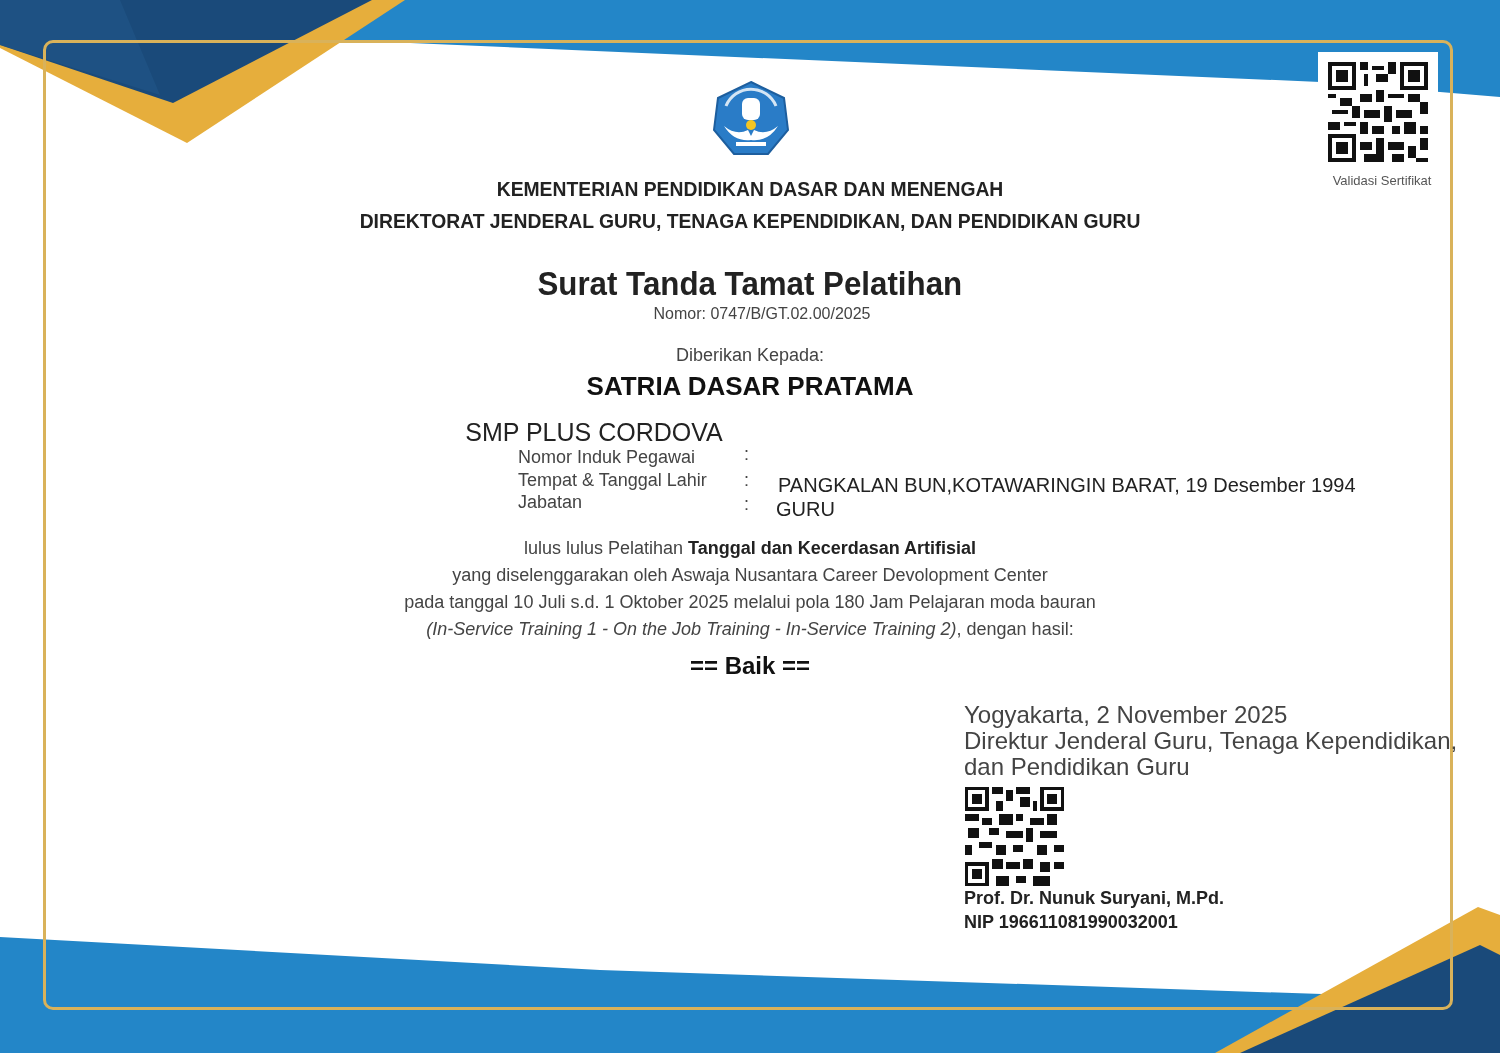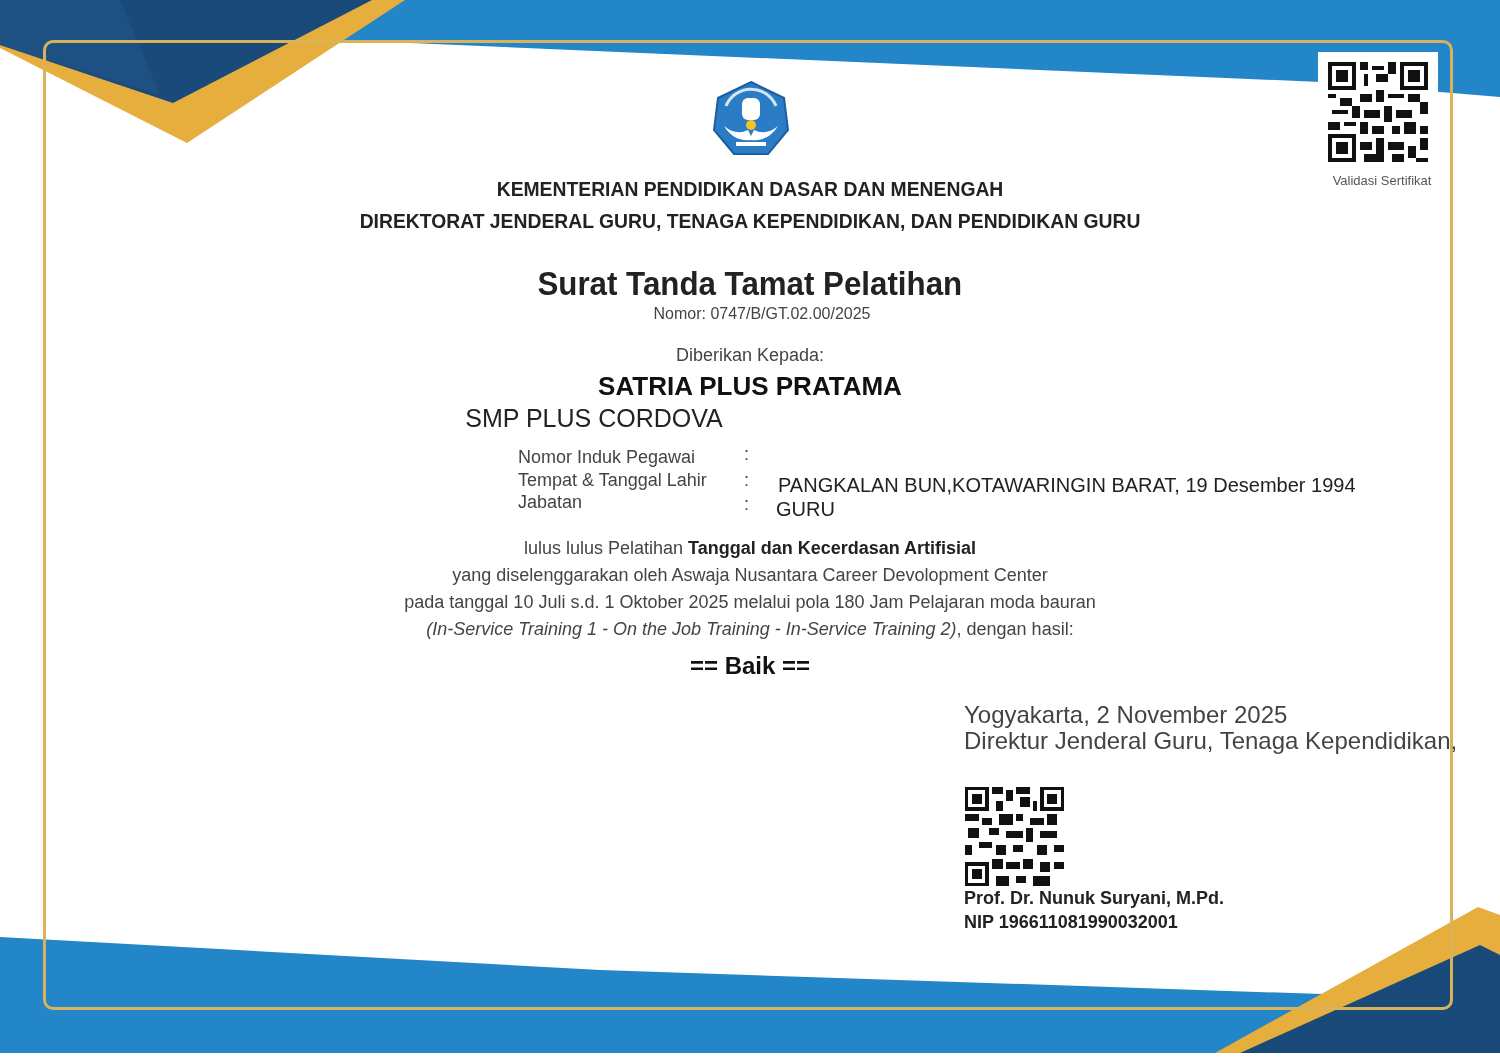--- a/index.html
+++ b/index.html
@@ -21,21 +21,21 @@
 
   .ministry { left: 0; width: 1500px; top: 173px; font-weight: bold; font-size: 21px; color: #222; line-height: 32px; }
   .ministry div { transform: scaleX(0.92); }
 
   .title { left: 0; width: 1500px; top: 264px; font-size: 34px; font-weight: bold; color: #222; }
   .title span { display: inline-block; transform: scaleX(0.92); }
   .nomor { left: 12px; width: 1500px; top: 305px; font-size: 16px; color: #444; }
 
   .given { left: 0; width: 1500px; top: 345px; font-size: 18px; color: #444; }
   .name { left: 0; width: 1500px; top: 371px; font-size: 26px; font-weight: bold; color: #111; }
-  .school { left: 0; width: 1188px; top: 404px; font-size: 25px; color: #222; }
+  .school { left: 0; width: 1188px; top: 418px; font-size: 25px; color: #222; }
 
   .field-label { left: 518px; font-size: 18px; color: #444; }
   .field-colon { left: 744px; font-size: 18px; color: #444; }
   .field-value { font-size: 20px; color: #222; }
 
   .body-text { left: 0; width: 1500px; font-size: 18px; color: #444; }
   .body-text b { color: #222; }
   .body-text i { font-style: italic; }
 
   .result { left: 0; width: 1500px; top: 652px; font-size: 24px; font-weight: bold; color: #111; }
@@ -132,21 +132,21 @@
     <rect x="20" y="21" width="2" height="3"></rect>
       <rect x="23" y="19" width="2" height="3"></rect>
       <rect x="9" y="23" width="5" height="2"></rect>
     <rect x="16" y="23" width="3" height="2"></rect>
       <rect x="22" y="24" width="3" height="1"></rect>
   </g>
 </svg>
 <div class="abs qr-caption">Validasi Sertifikat</div>
 
 <div class="abs given center">Diberikan Kepada:</div>
-<div class="abs name center">SATRIA PLUS PRATAMA</div>
+<div class="abs name center">SATRIA DASAR PRATAMA</div>
 <div class="abs school center">SMP PLUS CORDOVA</div>
 
 <div class="abs field-label" style="top:447px">Nomor Induk Pegawai</div>
 <div class="abs field-colon" style="top:444px">:</div>
 <div class="abs field-value" style="left:778px; top:475px"></div>
 
 <div class="abs field-label" style="top:470px">Tempat &amp; Tanggal Lahir</div>
 <div class="abs field-colon" style="top:470px">:</div>
 <div class="abs field-value" style="left:778px; top:474px">PANGKALAN BUN,KOTAWARINGIN BARAT, 19 Desember 1994</div>
 
@@ -160,20 +160,21 @@
 <div class="abs body-text center" style="top:565px">yang diselenggarakan oleh Aswaja Nusantara Career Devolopment Center</div>
 <div class="abs body-text center" style="top:592px">pada tanggal 10 Juli s.d. 1 Oktober 2025 melalui pola 180 Jam Pelajaran moda bauran</div>
 <div class="abs body-text center" style="top:619px">
   <i>(In-Service Training 1 - On the Job Training - In-Service Training 2)</i><span>, dengan hasil:</span>
 </div>
 <div class="abs result center">== Baik ==</div>
 
 <div class="abs sign-block">
   <div>Yogyakarta, 2 November 2025</div>
   <div>Direktur Jenderal Guru, Tenaga Kependidikan,</div>
+  <div>dan Pendidikan Guru</div>
 </div>
 <svg class="abs sign-qr" viewBox="0 0 29 29" shape-rendering="crispEdges">
   <rect width="29" height="29" fill="#fff"></rect>
   <g fill="#111">
     <rect x="0" y="0" width="7" height="7"></rect>
       <rect x="1" y="1" width="5" height="5" fill="#fff"></rect>
       <rect x="2" y="2" width="3" height="3"></rect>
     <rect x="22" y="0" width="7" height="7"></rect>
       <rect x="23" y="1" width="5" height="5" fill="#fff"></rect>
       <rect x="24" y="2" width="3" height="3"></rect>

